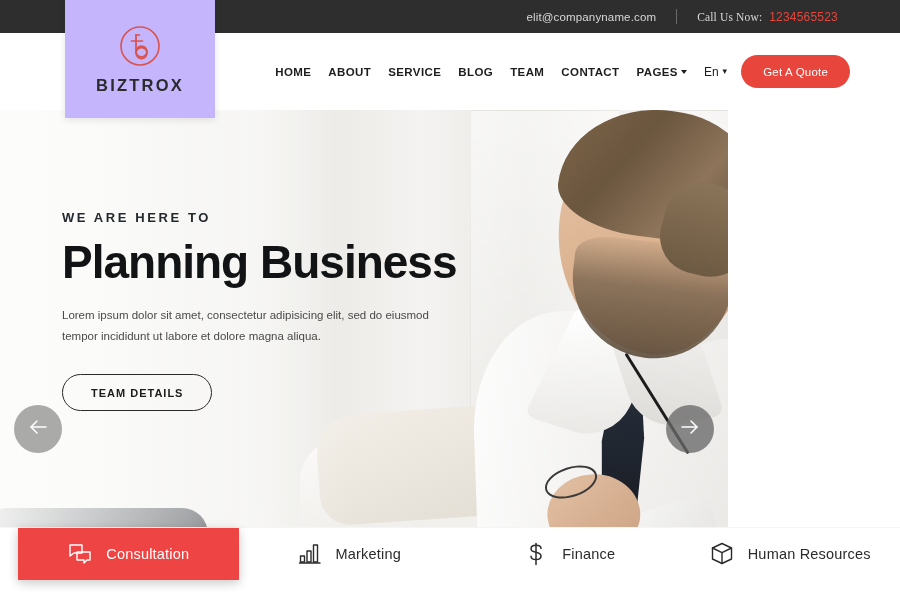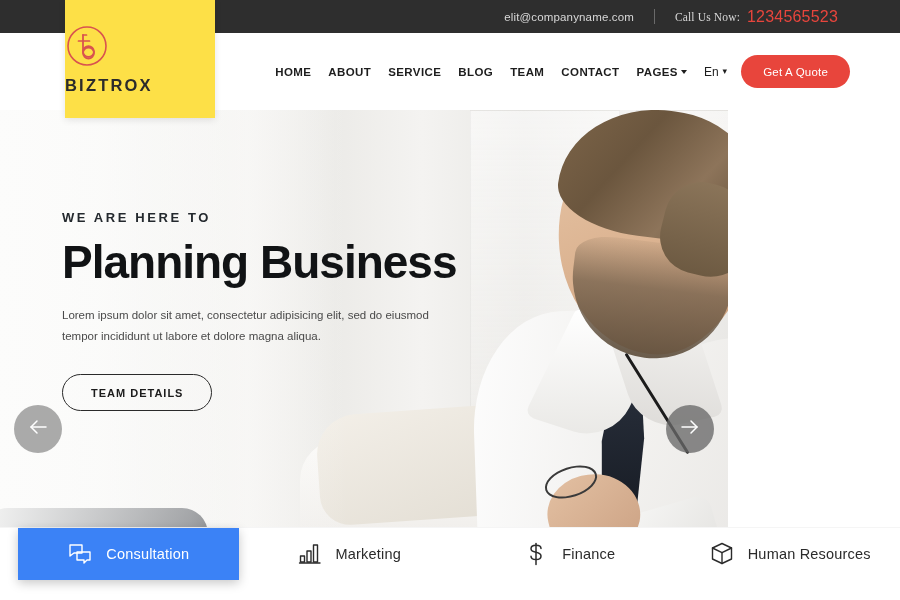--- a/index.html
+++ b/index.html
@@ -18,21 +18,21 @@
     padding-right:62px;
   }
   .topbar-inner { display:flex; align-items:center; gap:0px; }
   .tb-email {
     color:#d8d8d8; font-size:11.5px; letter-spacing:.15px;
   }
   .tb-sep {
     width:1px; height:15px; background:#6a6a6a; margin:0 20px;
   }
   .tb-calllabel { color:#d8d8d8; font-size:11.5px; letter-spacing:.15px;font-family:Liberation Serif, serif; }
-  .tb-phone { color:#e8453c; font-size:16px; margin-left:7px; letter-spacing:.2px; }
+  .tb-phone { color:#e8453c; font-size:12px; margin-left:7px; letter-spacing:.2px; }
 
   
   .navbar {
     position:absolute; top:33px; left:0; width:900px; height:77px;
     background:#ffffff;
     display:flex; align-items:center; justify-content:flex-end;
     padding-right:50px;
   }
   .nav-links { display:flex; align-items:center; }
   .nav-link {
@@ -53,22 +53,22 @@
   .quote-btn {
     background:#e8453c; color:#ffffff; font-size:11.5px;
     border:none; border-radius:22px; padding:0 22px; height:33px;
     cursor:pointer; letter-spacing:.2px; white-space:nowrap;
     font-family:"Liberation Sans", sans-serif;
   }
 
   
   .logo-card {
     position:absolute; top:0; left:65px; width:150px; height:118px;
-    background:#fde047; z-index:20;
-    display:flex; flex-direction:column; align-items:flex-start;
+    background:#c4b5fd; z-index:20;
+    display:flex; flex-direction:column; align-items:center;
     justify-content:center; gap:8px;
     box-shadow:0 2px 7px rgba(0,0,0,.10);
   }
   .logo-mark { width:44px; height:44px; }
   .logo-text {
     font-size:16.5px; font-weight:bold; letter-spacing:2.2px; color:#2b2b2b;
   }
 
   
   .hero {
@@ -246,21 +246,21 @@
     display:flex; align-items:flex-start;
     border-top:1px solid rgba(0,0,0,.04);
   }
   .svc {
     height:52px; flex:1;
     display:flex; align-items:center; justify-content:center; gap:13px;
     cursor:pointer;
   }
   .svc-label { font-size:14.5px; color:#2b2b2b; letter-spacing:.2px; }
   .svc.active {
-    background:#3b82f6; margin-left:18px;
+    background:#ef4444; margin-left:18px;
     box-shadow:0 3px 10px rgba(0,0,0,.22);
   }
   .svc.active .svc-label { color:#ffffff; }
   .svc-icon { display:flex; align-items:center; justify-content:center; }
 </style>
 </head>
 <body>
 
 <div class="topbar">
   <div class="topbar-inner">

